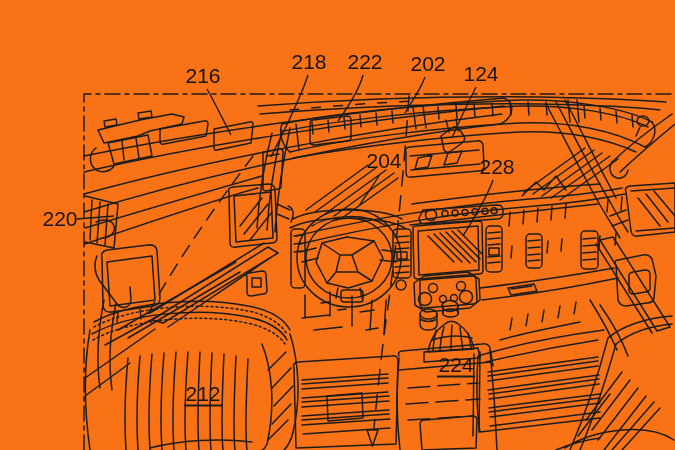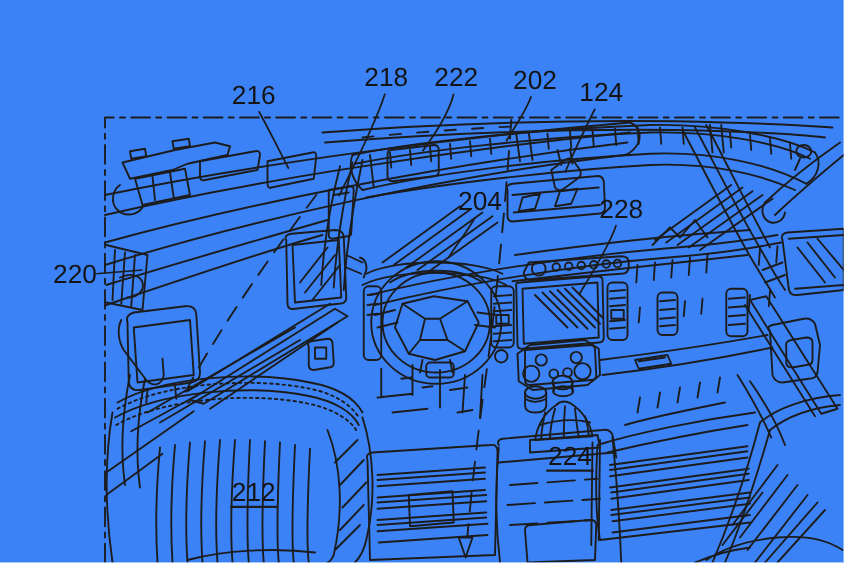--- a/index.html
+++ b/index.html
@@ -1,16 +1,16 @@
 <!DOCTYPE html>
 <html><head>
 <meta charset="utf-8">
 <style>
   html,body{margin:0;padding:0;background:#ffffff;}
-  .stage{position:relative;width:675px;height:450px;background:#3b82f6;overflow:hidden;
+  .stage{position:relative;width:675px;height:450px;background:#f97316;overflow:hidden;
          font-family:"Liberation Sans", sans-serif;}
   svg{display:block;}
   .art path, .art ellipse, .art circle, .art rect, .art line{
     fill:none;stroke:#1c1c1c;stroke-width:1.5;stroke-linecap:round;stroke-linejoin:round;}
   .thin{stroke-width:1.1;}
   .bold{stroke-width:2.4;}
   .fillink{fill:#1c1c1c;stroke:none;}
   .slat{stroke:#555;stroke-width:3.6;}
   .stitch{stroke-dasharray:2 3;stroke-width:1;}
   .ref-label{font:400 21px "Liberation Sans", sans-serif;fill:#141414;}

